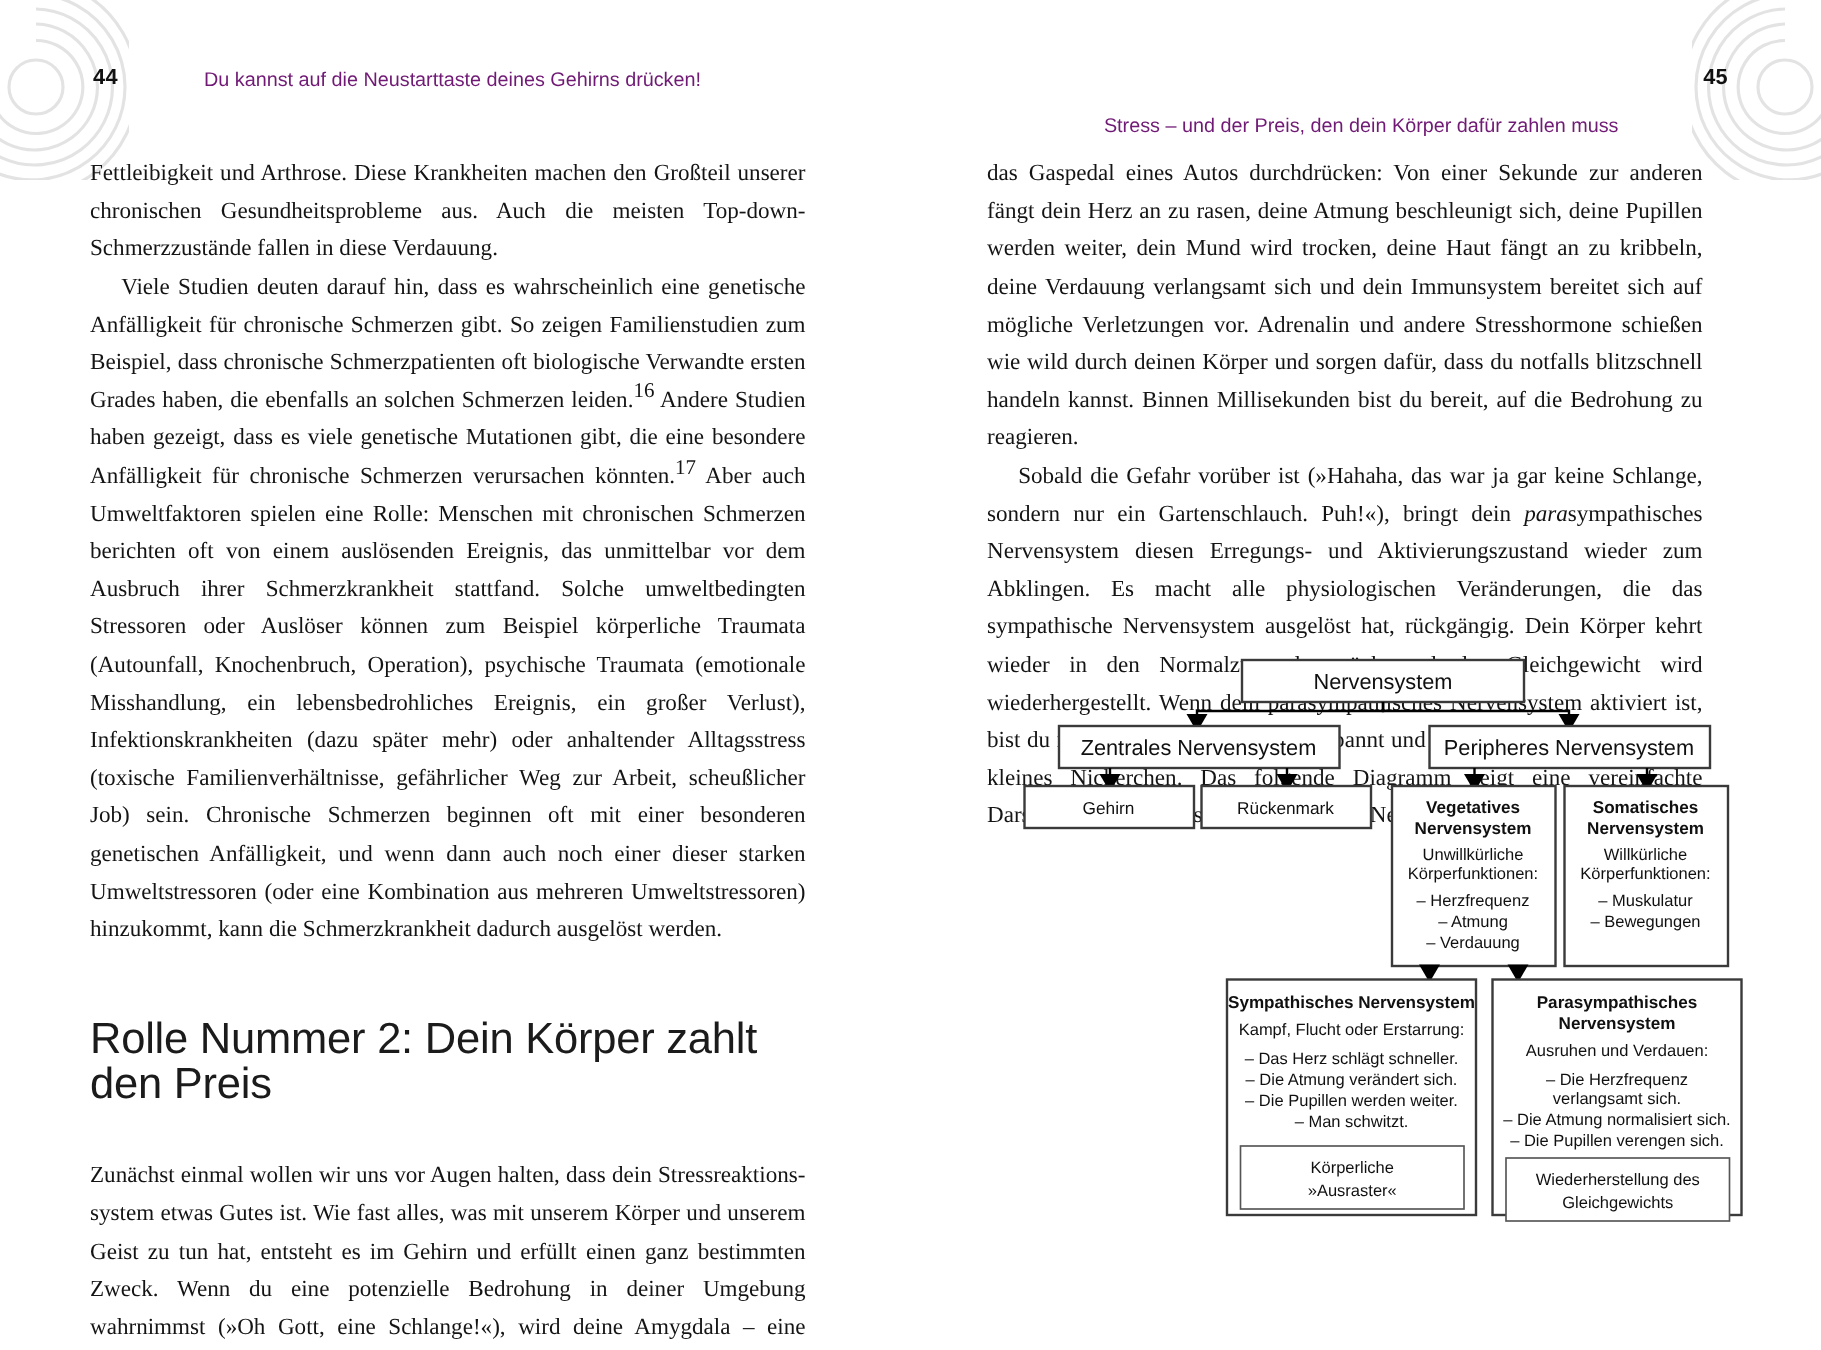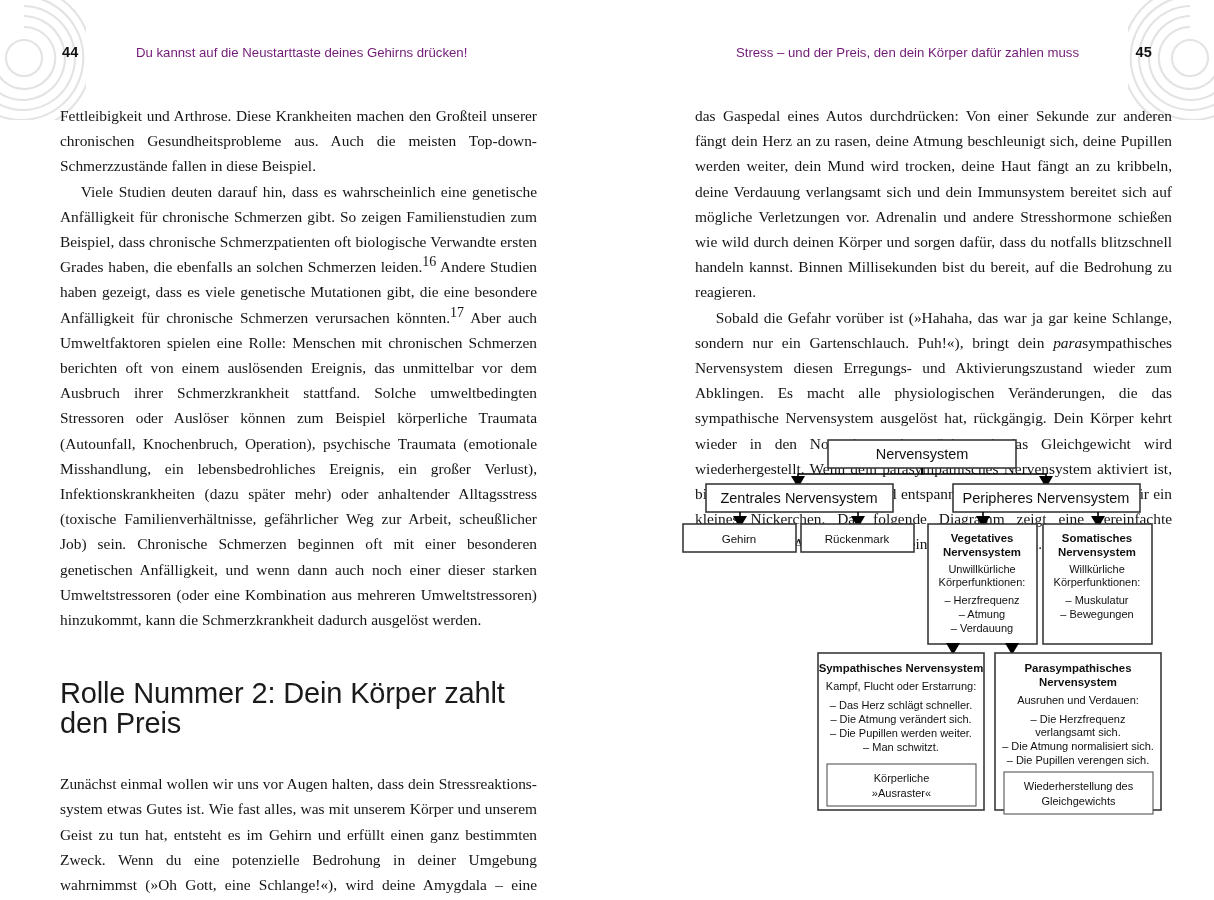--- a/index.html
+++ b/index.html
@@ -49,30 +49,30 @@
   .runhead {
     position: absolute;
     top: 1px;
     font-family: "Liberation Sans", sans-serif;
     font-size: 13.2px;
     font-weight: normal;
     color: #701a75;
     white-space: nowrap;
   }
   .runhead.left  { left: 136px; }
-  .runhead.right { right: 135px; }
+  .runhead.right { right: 135px; margin-top: 31px; }
 
   
   .col {
     position: absolute;
     top: 103px;
     width: 477px;
   }
   .col.left  { left: 60px; }
-  .col.right { left: 695px; }
+  .col.right { left: 658px; }
 
   p.body {
     margin: 0;
     font-family: "Liberation Serif", serif;
     font-size: 15.4px;
     line-height: 25.2px;
     text-align: justify;
     text-justify: inter-word;
     color: #141414;
     hyphens: manual;
@@ -136,21 +136,21 @@
 </div>
 
 <div class="header-band">
   <span class="folio left">44</span>
   <span class="runhead left">Du kannst auf die Neustarttaste deines Gehirns drücken!</span>
   <span class="runhead right">Stress – und der Preis, den dein Körper dafür zahlen muss</span>
   <span class="folio right">45</span>
 </div>
 
 <div class="col left">
-  <p class="body">Fettleibigkeit und Arthrose. Diese Krankheiten machen den Großteil unserer chronischen Gesundheitsprobleme aus. Auch die meisten Top-down-Schmerz­zustände fallen in diese Beispiel.</p>
+  <p class="body">Fettleibigkeit und Arthrose. Diese Krankheiten machen den Großteil unserer chronischen Gesundheitsprobleme aus. Auch die meisten Top-down-Schmerz­zustände fallen in diese Verdauung.</p>
   <p class="body indent"><span>Viele Studien deuten darauf hin, dass es wahrscheinlich eine genetische An­fälligkeit für chronische Schmerzen gibt. So zeigen Familienstudien zum Bei­spiel, dass chronische Schmerzpatienten oft biologische Verwandte ersten Gra­des haben, die ebenfalls an solchen Schmerzen leiden.</span><sup class="note">16</sup><span> Andere Studien haben gezeigt, dass es viele genetische Mutationen gibt, die eine besondere Anfäl­ligkeit für chronische Schmerzen verursachen könnten.</span><sup class="note">17</sup><span> Aber auch Umwelt­faktoren spielen eine Rolle: Menschen mit chronischen Schmerzen berichten oft von einem auslösenden Ereignis, das unmittelbar vor dem Ausbruch ihrer Schmerzkrankheit stattfand. Solche umweltbedingten Stressoren oder Auslöser können zum Beispiel körperliche Traumata (Autounfall, Knochenbruch, Opera­tion), psychische Traumata (emotionale Misshandlung, ein lebensbedrohliches Ereignis, ein großer Verlust), Infektionskrankheiten (dazu später mehr) oder anhaltender Alltagsstress (toxische Familienverhältnisse, gefährlicher Weg zur Arbeit, scheußlicher Job) sein. Chronische Schmerzen beginnen oft mit einer besonderen genetischen Anfälligkeit, und wenn dann auch noch einer dieser starken Umweltstressoren (oder eine Kombination aus mehreren Umweltstres­soren) hinzukommt, kann die Schmerzkrankheit dadurch ausgelöst werden.</span></p>
   <div class="gap-before-heading"></div>
   <h2 class="section-heading">Rolle Nummer 2: Dein Körper zahlt den Preis</h2>
   <div class="gap-after-heading"></div>
   <p class="body">Zunächst einmal wollen wir uns vor Augen halten, dass dein Stressreaktions­system etwas Gutes ist. Wie fast alles, was mit unserem Körper und unserem Geist zu tun hat, entsteht es im Gehirn und erfüllt einen ganz bestimmten Zweck. Wenn du eine potenzielle Bedrohung in deiner Umgebung wahrnimmst (»Oh Gott, eine Schlange!«), wird deine Amygdala – eine primitive Hirnregion, die der Verarbeitung von Gefühlen dient – aktiviert. Diese aktivierte Amygdala sendet dann ein heftiges Alarmsignal (Bedrohung!) an den Hypothalamus, die Kommandozentrale deines Gehirns. Daraufhin löst der Hypothalamus eine Kampf-, Flucht- oder Erstarrungsreaktion aus, bei der auch dein sympa­thisches Nervensystem (ein etwas eleganterer Ausdruck für dein körperliches »Ausrastsystem«) aktiviert wird. Das fühlt sich ungefähr so an, als würdest du</p>
 </div>
 
 <div class="col right">
   <p class="body">das Gaspedal eines Autos durchdrücken: Von einer Sekunde zur anderen fängt dein Herz an zu rasen, deine Atmung beschleunigt sich, deine Pupillen wer­den weiter, dein Mund wird trocken, deine Haut fängt an zu kribbeln, deine Verdauung verlangsamt sich und dein Immunsystem bereitet sich auf mögli­che Verletzungen vor. Adrenalin und andere Stresshormone schießen wie wild durch deinen Körper und sorgen dafür, dass du notfalls blitzschnell handeln kannst. Binnen Millisekunden bist du bereit, auf die Bedrohung zu reagieren.</p>
   <p class="body indent"><span>Sobald die Gefahr vorüber ist (»Hahaha, das war ja gar keine Schlange, son­dern nur ein Gartenschlauch. Puh!«), bringt dein </span><em class="ital">para</em><span>sympathisches Nerven­system diesen Erregungs- und Aktivierungszustand wieder zum Abklingen. Es macht alle physiologischen Veränderungen, die das sympathische Nervensys­tem ausgelöst hat, rückgängig. Dein Körper kehrt wieder in den Normalzustand zurück und das Gleichgewicht wird wiederhergestellt. Wenn dein parasympathi­sches Nervensystem aktiviert ist, bist du normalerweise ruhig und entspannt und vielleicht sogar bereit für ein kleines Nickerchen. Das folgende Diagramm zeigt eine vereinfachte Darstellung der Arbeitsteilung in deinem Nervensystem.</span></p>

